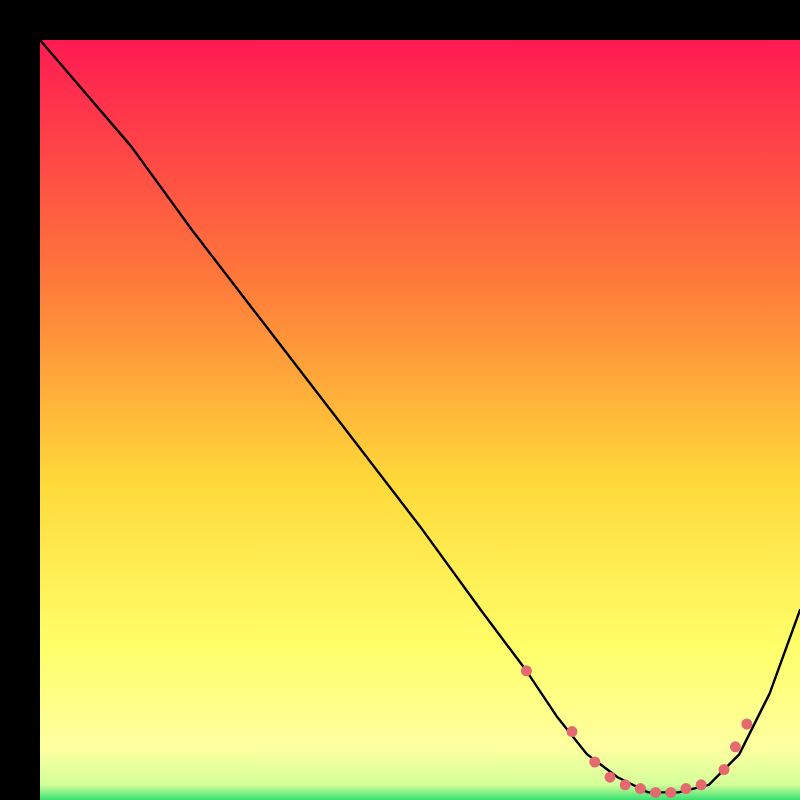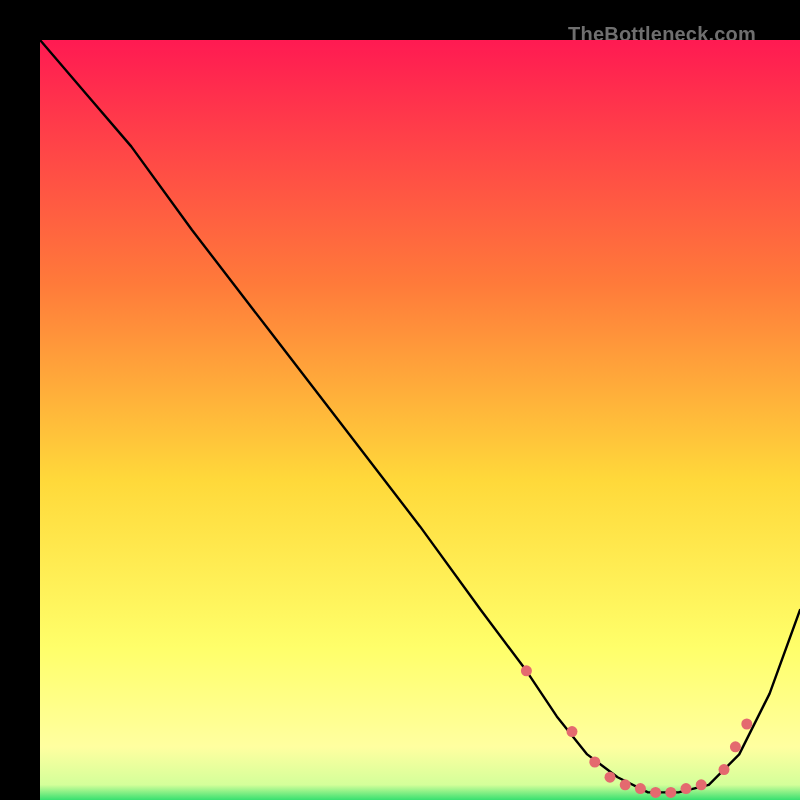--- a/index.html
+++ b/index.html
@@ -23,21 +23,20 @@
     position: absolute;
     left: 20px; top: 20px;
     width: 760px; height: 760px;
   }
   svg { display: block; }
 </style>
 </head>
 <body>
 
 <div class="frame">
-  <div class="attribution">TheBottleneck.com</div>
 
   <svg class="plot" viewBox="0 0 760 760" width="760" height="760" preserveAspectRatio="none">
     <defs>
       <linearGradient id="bg-grad" x1="0" y1="0" x2="0" y2="1">
         <stop id="g0" offset="0%" stop-color="#ff1a52"></stop>
         <stop id="g1" offset="32%" stop-color="#ff7a3a"></stop>
         <stop id="g2" offset="58%" stop-color="#ffd93a"></stop>
         <stop id="g3" offset="80%" stop-color="#ffff6a"></stop>
         <stop id="g4" offset="93%" stop-color="#ffffa0"></stop>
         <stop id="g5" offset="98%" stop-color="#d4ff9a"></stop>

